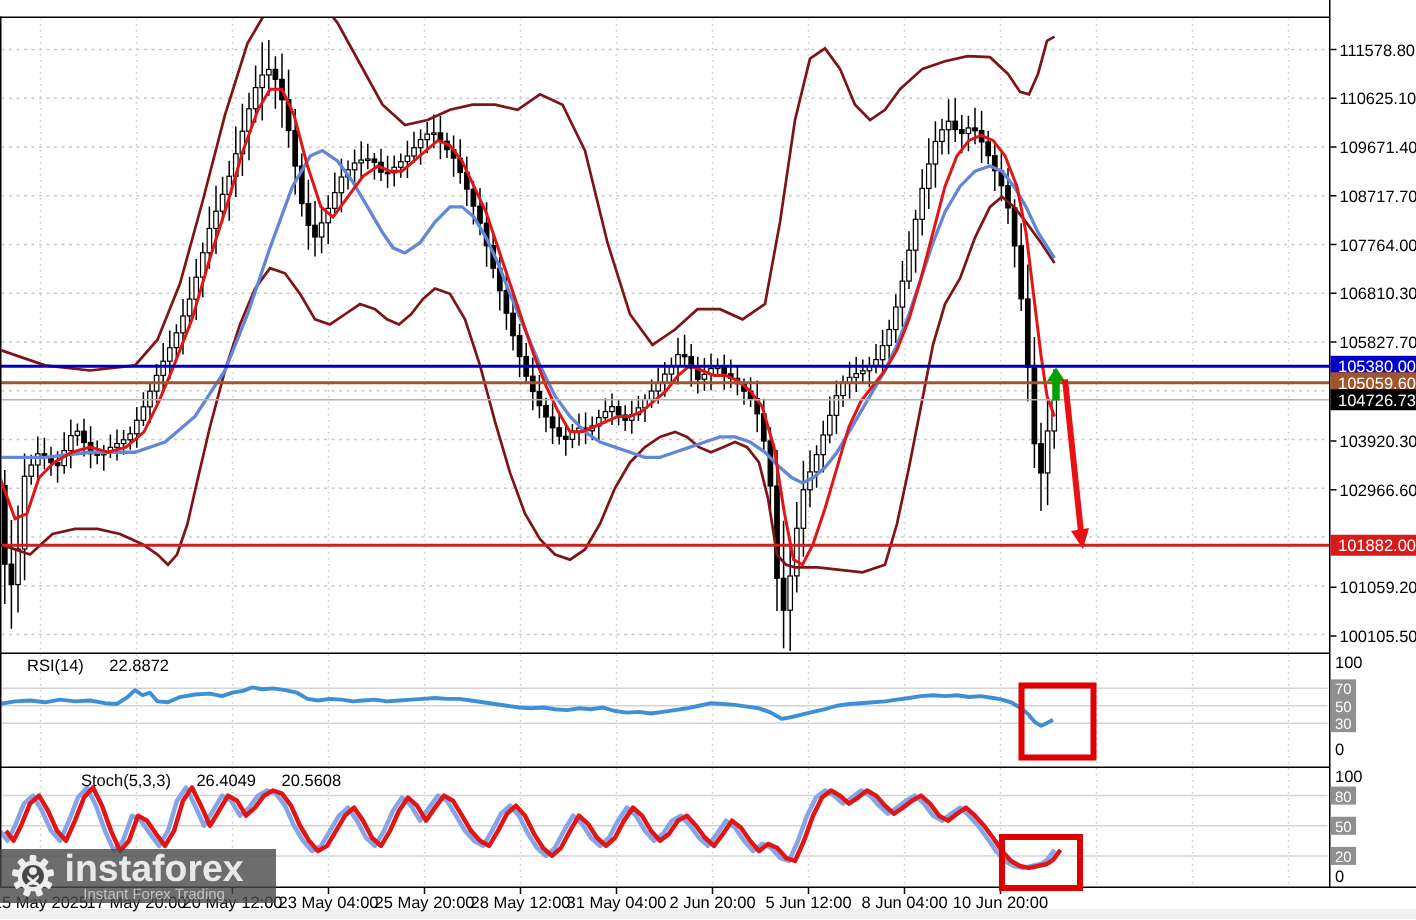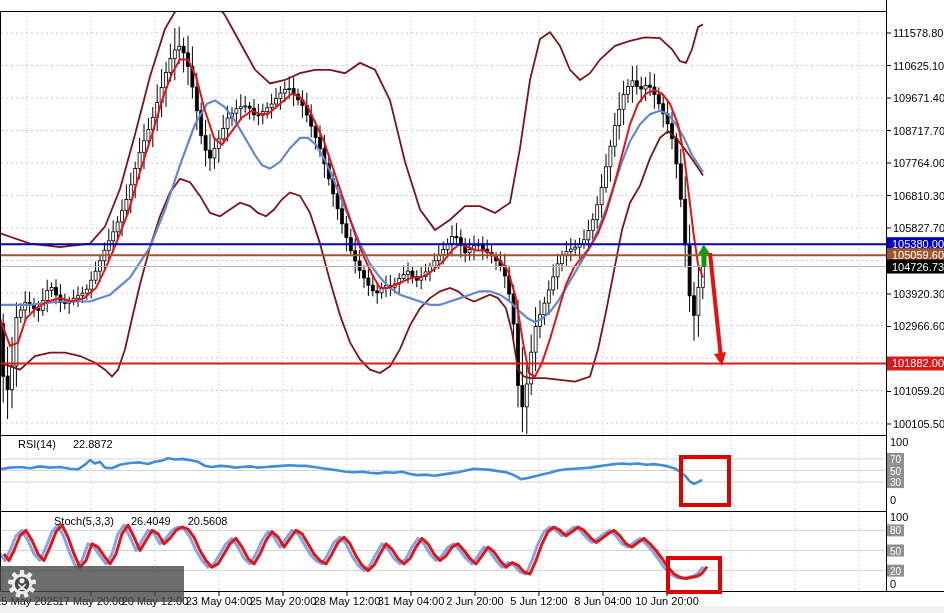--- a/index.html
+++ b/index.html
@@ -544,14 +544,18 @@
             <rect x="-2.6" y="-16.5" width="5.2" height="7" rx="1.2" transform="translate(20,20) rotate(240) translate(0,0)"></rect>
             <rect x="-2.6" y="-16.5" width="5.2" height="7" rx="1.2" transform="translate(20,20) rotate(280) translate(0,0)"></rect>
             <rect x="-2.6" y="-16.5" width="5.2" height="7" rx="1.2" transform="translate(20,20) rotate(320) translate(0,0)"></rect>
           </g>
       </g>
       <circle cx="20" cy="20" r="8.6" fill="rgba(72,72,72,1)"></circle>
       <circle cx="20" cy="16.2" r="3" fill="#ededed"></circle>
       <path d="M14.5 27 Q20 20.5 25.5 27 L25.5 29 Q20 24.5 14.5 29 Z" fill="#ededed"></path>
       <path d="M15.5 21.5 L20 26 L24.5 21.5 L24.5 19 L20 23 L15.5 19 Z" fill="#ededed"></path>
     </svg>
+    <div class="wm-text">
+      <div class="brand">instaforex</div>
+      <div class="tagline">Instant Forex Trading</div>
+    </div>
   </div>
 </div>
 
 </body></html>

